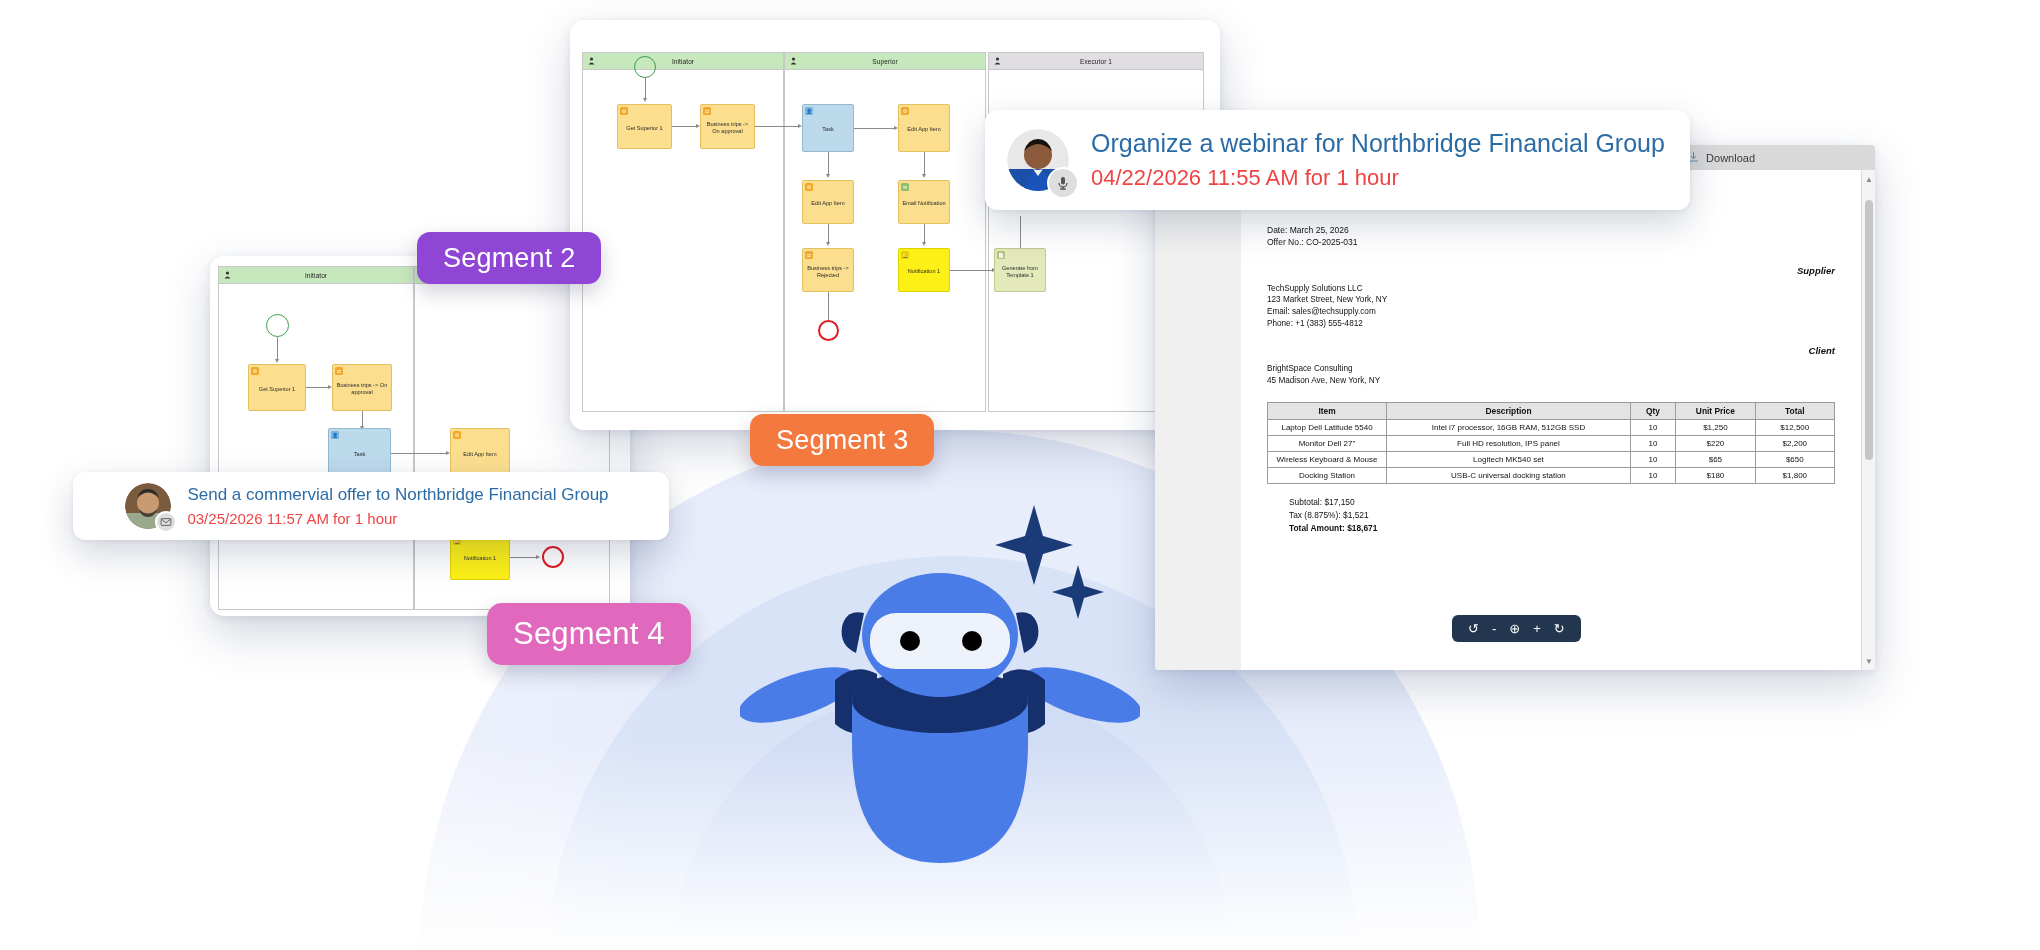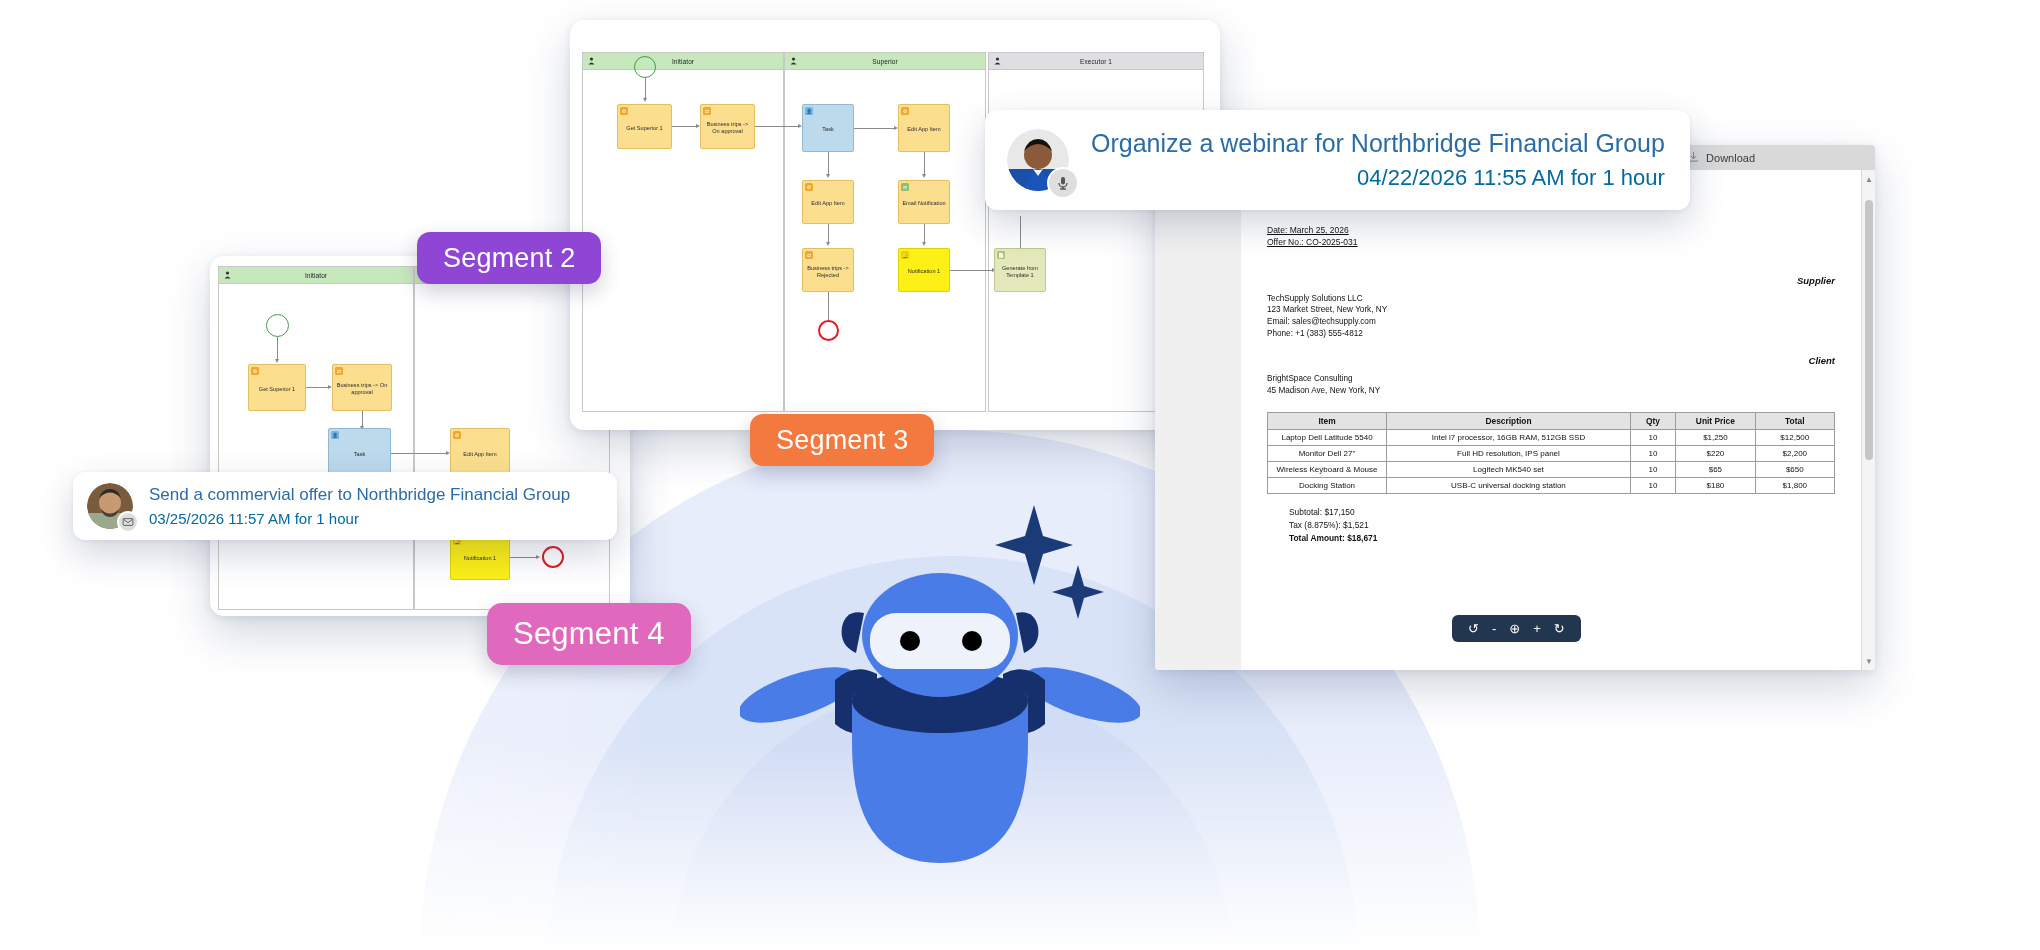--- a/index.html
+++ b/index.html
@@ -101,40 +101,40 @@
   }
   .notif-ava { position:relative; flex:0 0 auto; }
   .notif-ava .ring { border-radius:50%; overflow:hidden; display:block; }
   .notif-badge {
     position:absolute; border-radius:50%; background:#dedede;
     display:flex; align-items:center; justify-content:center;
     border:2px solid #fff;
   }
   .notif-txt { display:flex; flex-direction:column; }
   .notif-title { color:#2c6ca6; }
-  .notif-sub { color:#0369a1; }
+  .notif-sub { color:#ef4444; }
 
   
   .doc-toolbar {
     position:absolute; left:0; top:0; right:0; height:25px;
     background:#d9d9d9; display:flex; align-items:center; justify-content:flex-end;
     gap:22px; padding-right:120px; font-size:11px; color:#3a3a3a;
   }
   .doc-tool-item { display:flex; align-items:center; gap:6px; cursor:pointer; }
   .doc-body {
     position:absolute; left:0; top:25px; right:14px; bottom:0;
     background:#f0f0f0; overflow:hidden;
   }
   .doc-page {
     position:absolute; left:86px; top:0; width:620px; bottom:0;
     background:#fff;
   }
   .doc-inner { padding: 24px 26px 0 26px; color:#111; }
   .doc-h1 { font-size:12.5px; font-weight:bold; margin-bottom:16px; }
-  .doc-meta { font-size:8.5px; line-height:1.45; margin-bottom:26px;text-decoration:underline; }
+  .doc-meta { font-size:8.5px; line-height:1.45; margin-bottom:16px; }
   .doc-sec-h { font-size:9.5px; font-weight:bold; font-style:italic; margin-bottom:7px;text-align:right; }
   .doc-lines { font-size:8.2px; line-height:1.42; margin-bottom:16px; }
   table.doc-table { border-collapse:collapse; width:100%; margin-top:4px; }
   table.doc-table th, table.doc-table td {
     border:1px solid #9b9b9b; font-size:8px; padding:3px 5px; text-align:center;
     vertical-align:top; color:#111;
   }
   table.doc-table th { background:#e3e3e3; font-weight:bold; font-size:8.4px; }
   .doc-totals { font-size:8.4px; line-height:1.5; margin:12px 0 0 22px; }
   .doc-totals .bold { font-weight:bold; }
@@ -452,21 +452,21 @@
 
     <div class="zoom-pill" style="left:297px; top:470px;">
       <span>↺</span>
       <span>-</span>
       <span>⊕</span>
       <span>+</span>
       <span>↻</span>
     </div>
   </div>
 
-  <div class="notif" style="left:73px; top:472px; width:544px; height:68px; padding:0 22px 0 14px; gap:16px;">
+  <div class="notif" style="left:73px; top:472px; width:596px; height:68px; padding:0 22px 0 14px; gap:16px;justify-content:center;">
     <div class="notif-ava" style="width:46px; height:46px;">
       <svg class="ring" width="46" height="46" viewBox="0 0 46 46">
         <defs>
             <clipPath id="c1">
               <circle cx="23" cy="23" r="23"></circle>
             </clipPath>
           </defs>
         <g clip-path="url(#c1)">
           <rect width="46" height="46" fill="#7a5b3e"></rect>
           <rect y="30" width="46" height="16" fill="#9aa98c"></rect>
@@ -506,21 +506,21 @@
         </g>
       </svg>
       <div class="notif-badge" style="width:32px; height:32px; right:-10px; bottom:-8px;">
         <svg width="16" height="16" viewBox="0 0 16 16">
           <rect x="6" y="2" width="4" height="7.5" rx="2" fill="#555"></rect>
           <path d="M4 8 a4 4 0 0 0 8 0" fill="none" stroke="#555" stroke-width="1.3"></path>
           <path d="M8 12 L8 14 M5.6 14 L10.4 14" stroke="#555" stroke-width="1.3" stroke-linecap="round"></path>
         </svg>
       </div>
     </div>
-    <div class="notif-txt" style="gap:7px;align-items:flex-end;">
+    <div class="notif-txt" style="gap:7px;">
       <div class="notif-title" style="font-size:25px;">Organize a webinar for Northbridge Financial Group</div>
       <div class="notif-sub" style="font-size:22px;">04/22/2026 11:55 AM for 1 hour</div>
     </div>
   </div>
 
   <div class="seg-badge" style="left:417px; top:232px; height:52px; background:#9046d4;">
     <span>Segment 2</span>
   </div>
   <div class="seg-badge" style="left:750px; top:414px; height:52px; background:#f4793f;">
     <span>Segment 3</span>

